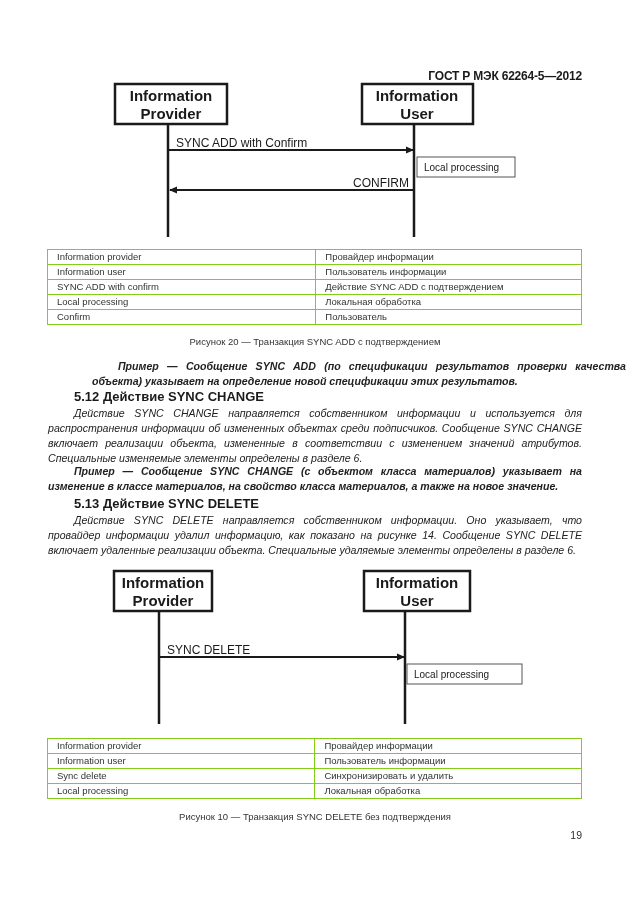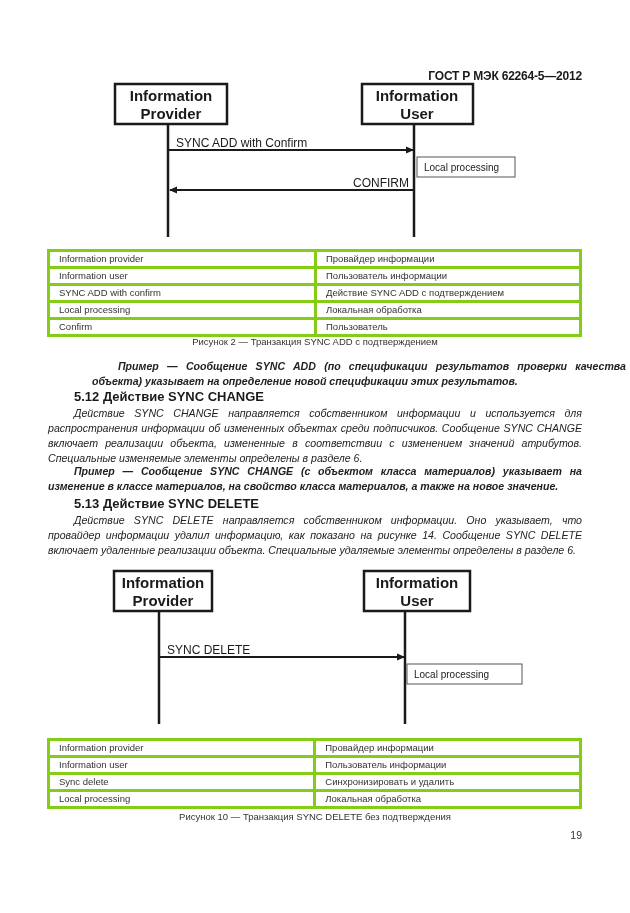--- a/index.html
+++ b/index.html
@@ -3,21 +3,21 @@
 <meta charset="utf-8">
 <style>
   html, body { margin: 0; padding: 0; background: #ffffff; }
   body { width: 630px; height: 913px; position: relative; overflow: hidden;
          font-family: "Liberation Sans", sans-serif; color: #1a1a1a; }
   .abs { position: absolute; }
   .header { right: 48px; top: 48px; font-size: 12px; font-weight: bold; letter-spacing: -0.2px; margin-top: 21px; }
   svg { position: absolute; left: 0; top: 0; overflow: visible; }
   .diag-text { font-family: "Liberation Sans", sans-serif; fill: #1a1a1a; }
   table.gloss { position: absolute; border-collapse: collapse; font-size: 9.5px; color: #333; }
-  table.gloss td { border: 3px solid #84cc16; padding: 0 0 0 9px; height: 14px; line-height: 14px; white-space: nowrap; margin-top: 32px; }
+  table.gloss td { border: 1px solid #84cc16; padding: 0 0 0 9px; height: 14px; line-height: 14px; white-space: nowrap; margin-top: 32px; }
   .caption { font-size: 9.5px; color: #333; width: 630px; text-align: center; left: 0; }
   .para { left: 48px; width: 534px; font-size: 10.6px; line-height: 15px; text-align: justify; color: #222; font-style: italic; }
   .para .indent { display: inline-block; width: 26px; }
   .example { font-style: italic; font-weight: bold; }
   .section-h { left: 74px; font-size: 13px; font-weight: bold; }
   .pagenum { right: 48px; top: 829px; font-size: 10.5px; color: #333; }
 </style>
 </head>
 <body>
 
@@ -103,21 +103,21 @@
         <td>Local processing</td>
         <td>Локальная обработка</td>
       </tr>
   <tr>
         <td>Confirm</td>
         <td>Пользователь</td>
       </tr>
 </tbody>
   </table>
 
-<div class="abs caption" style="top:336px;">Рисунок 2 — Транзакция SYNC ADD с подтверждением</div>
+<div class="abs caption" style="top:336px;">Рисунок 20 — Транзакция SYNC ADD с подтверждением</div>
 
 <div class="abs para example" style="top:359px;margin-left:44px;"><span class="indent"></span><span>Пример — Сообщение SYNC ADD (по спецификации результатов проверки качества объекта) указывает на определение новой спецификации этих результатов.</span></div>
 
 <div class="abs section-h" style="top:389px;">5.12 Действие SYNC CHANGE</div>
 
 <div class="abs para" style="top:406px;"><span class="indent"></span><span>Действие SYNC CHANGE направляется собственником информации и используется для распространения информации об измененных объектах среди подписчиков. Сообщение SYNC CHANGE включает реализации объекта, измененные в соответствии с изменением значений атрибутов. Специальные изменяемые элементы определены в разделе 6.</span></div>
 
 <div class="abs para example" style="top:464px;"><span class="indent"></span><span>Пример — Сообщение SYNC CHANGE (с объектом класса материалов) указывает на изменение в классе материалов, на свойство класса материалов, а также на новое значение.</span></div>
 
 <div class="abs section-h" style="top:496px;">5.13 Действие SYNC DELETE</div>

